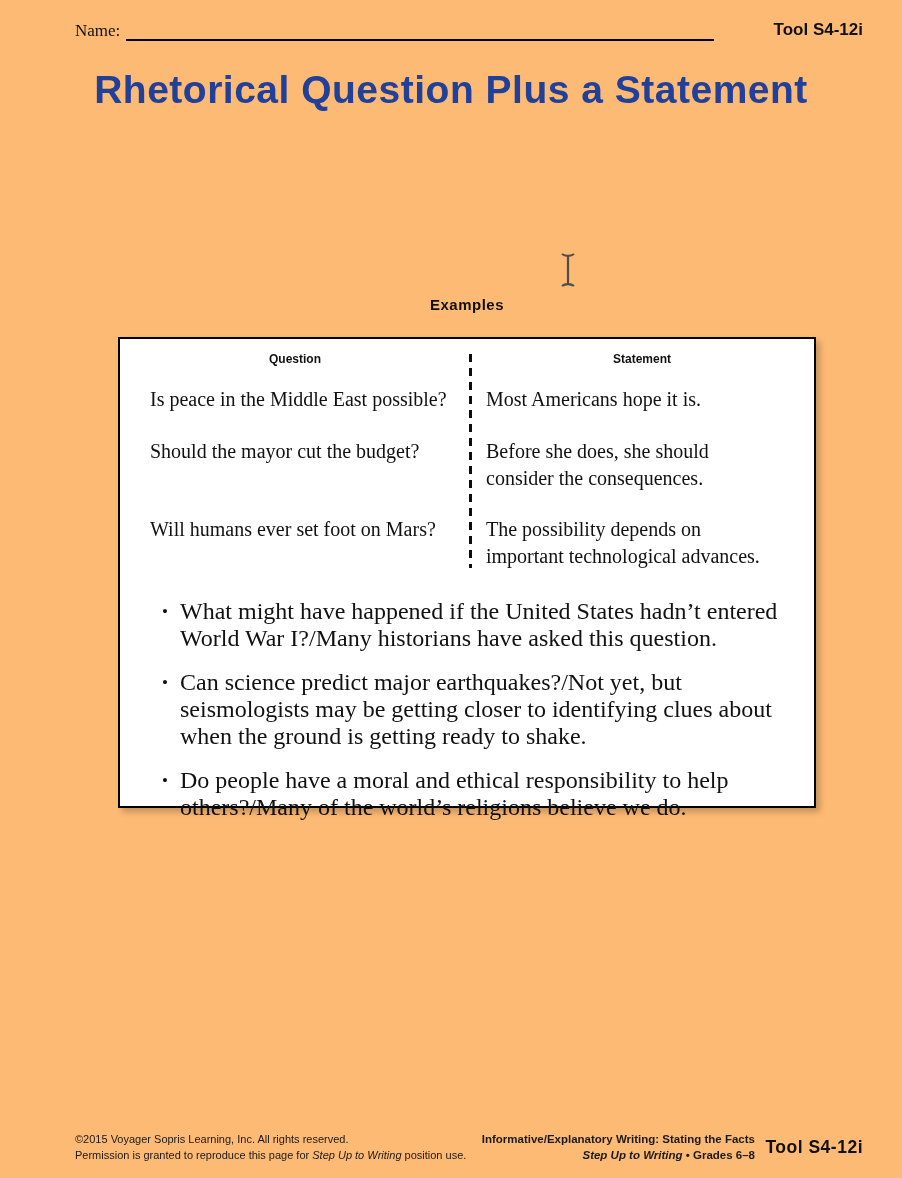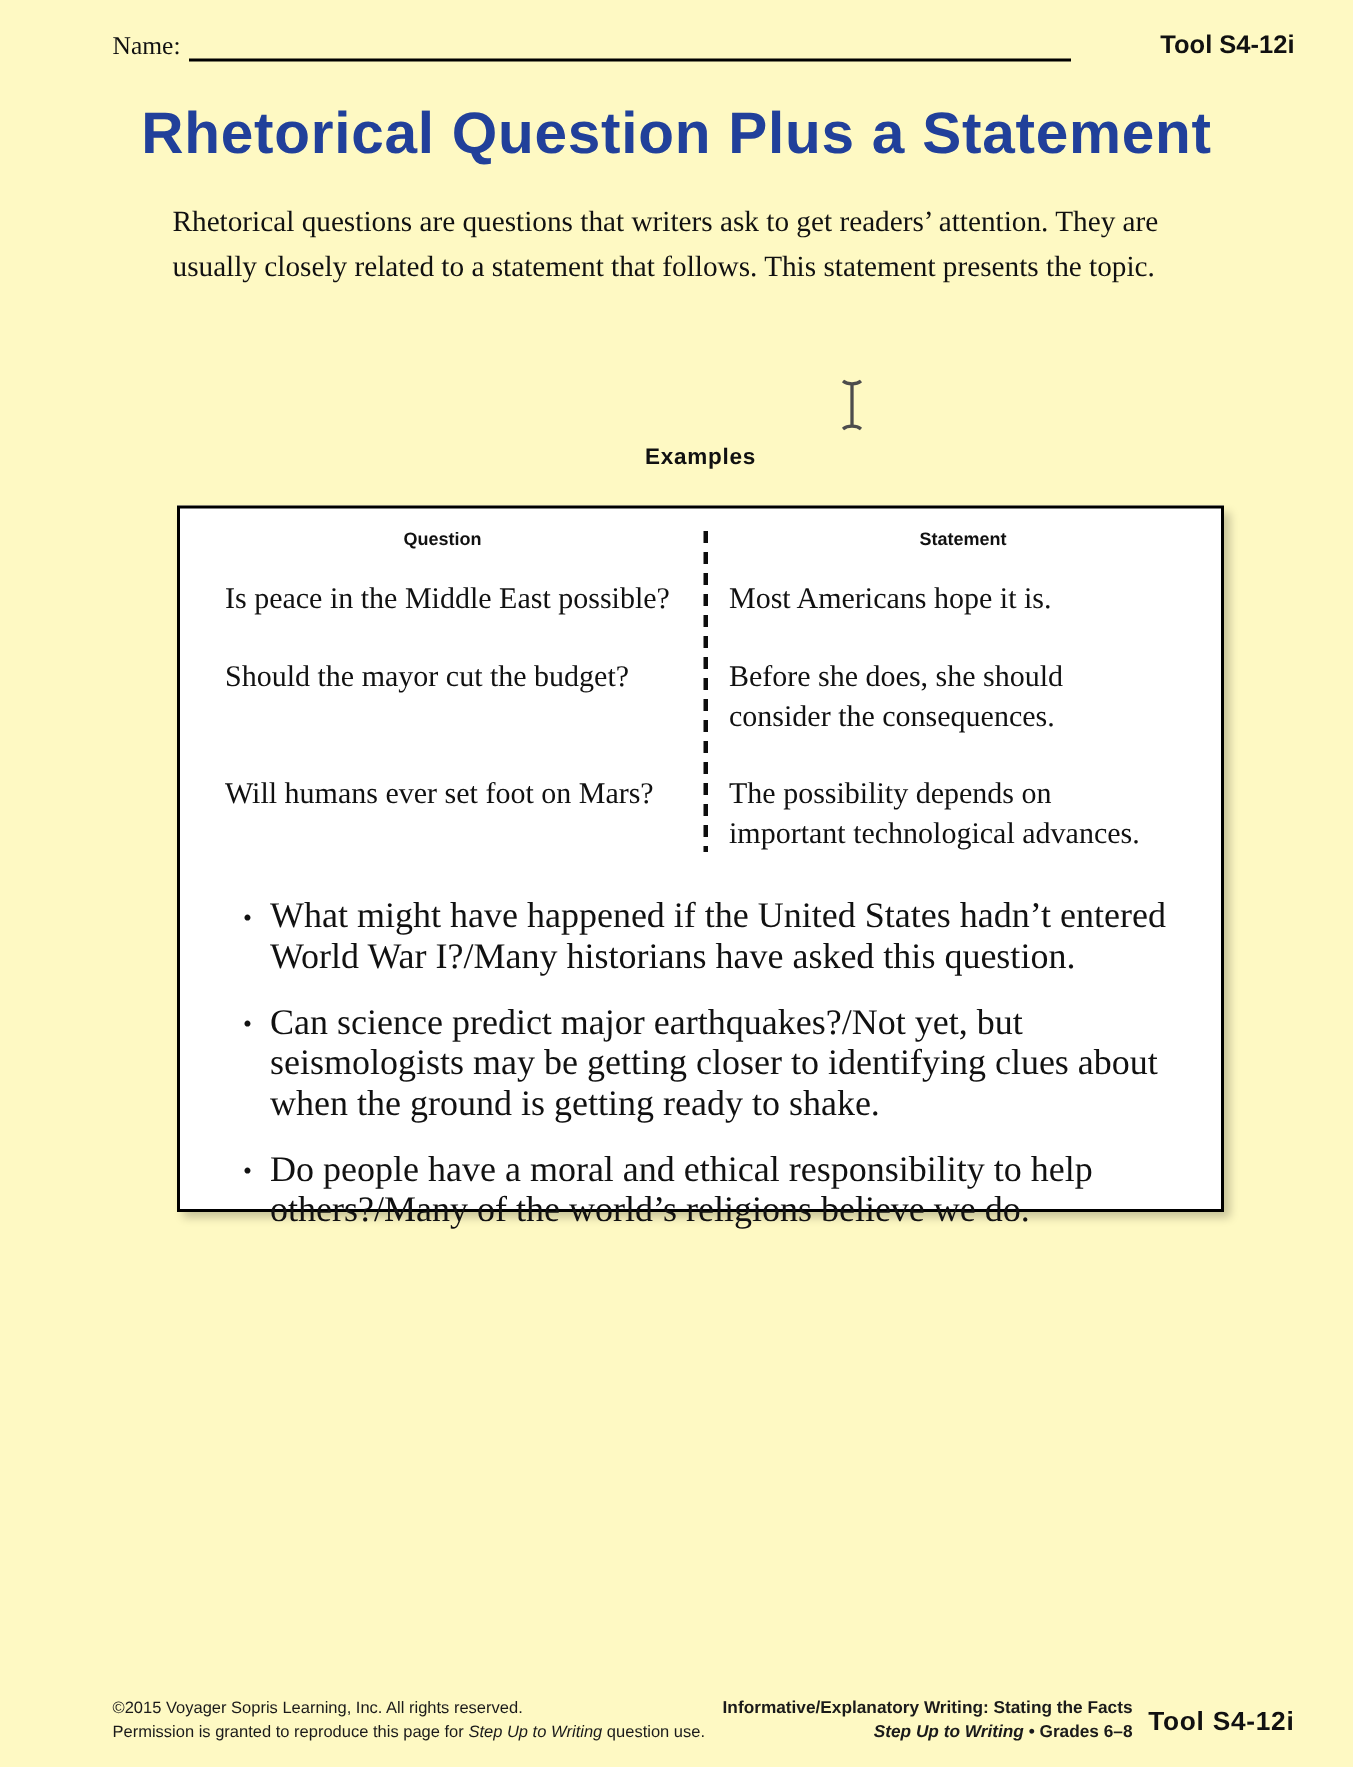--- a/index.html
+++ b/index.html
@@ -1,20 +1,20 @@
 <!DOCTYPE html>
 <html><head>
 <meta charset="utf-8">
 <style>
   * { margin:0; padding:0; box-sizing:border-box; }
   html,body { background:#fff; }
   .page {
     position:relative;
     width:902px; height:1178px;
-    background:#fef9c3;
+    background:#fdba74;
     font-family:"Liberation Serif", serif;
     color:#111;
     overflow:hidden;
   }
   
   .header {
     position:absolute; left:75px; right:39px; top:20px;
     display:flex; align-items:flex-end;
   }
   .name-label { font-size:17px; padding-right:6px; }
@@ -112,21 +112,20 @@
 
   <div class="header">
     <span class="name-label">Name:</span>
     <span class="name-line"></span>
     <span class="header-tool">Tool S4-12i</span>
   </div>
 
   <div class="title">Rhetorical Question Plus a Statement</div>
 
   <div class="intro">
-    <p>Rhetorical questions are questions that writers ask to get readers’ attention. They are usually closely related to a statement that follows. This statement presents the topic.</p>
   </div>
 
   <div class="cursor">
     <svg width="16" height="36" viewBox="0 0 16 36">
       <path d="M2 2 C5 4.5 11 4.5 14 2" stroke="#4d4d4d" stroke-width="2.2" fill="none"></path>
       <path d="M8 3.5 L8 32.5" stroke="#4d4d4d" stroke-width="2.2"></path>
       <path d="M2 34 C5 31.5 11 31.5 14 34" stroke="#4d4d4d" stroke-width="2.2" fill="none"></path>
     </svg>
   </div>
 
@@ -152,21 +151,21 @@
 
     <ul class="bullet-list">
       <li>What might have happened if the United States hadn’t entered World War I?/Many historians have asked this question.</li>
       <li>Can science predict major earthquakes?/Not yet, but seismologists may be getting closer to identifying clues about when the ground is getting ready to shake.</li>
       <li>Do people have a moral and ethical responsibility to help others?/Many of the world’s religions believe we do.</li>
     </ul>
   </div>
 
   <div class="footer-left">
     <div>©2015 Voyager Sopris Learning, Inc. All rights reserved.</div>
-    <div><span>Permission is granted to reproduce this page for </span><span class="it">Step Up to Writing</span><span> question use.</span></div>
+    <div><span>Permission is granted to reproduce this page for </span><span class="it">Step Up to Writing</span><span> position use.</span></div>
   </div>
 
   <div class="footer-center">
     <div>Informative/Explanatory Writing: Stating the Facts</div>
     <div><span class="it">Step Up to Writing</span><span> • Grades 6–8</span></div>
   </div>
 
   <div class="footer-tool">Tool S4-12i</div>
 
 </div>

